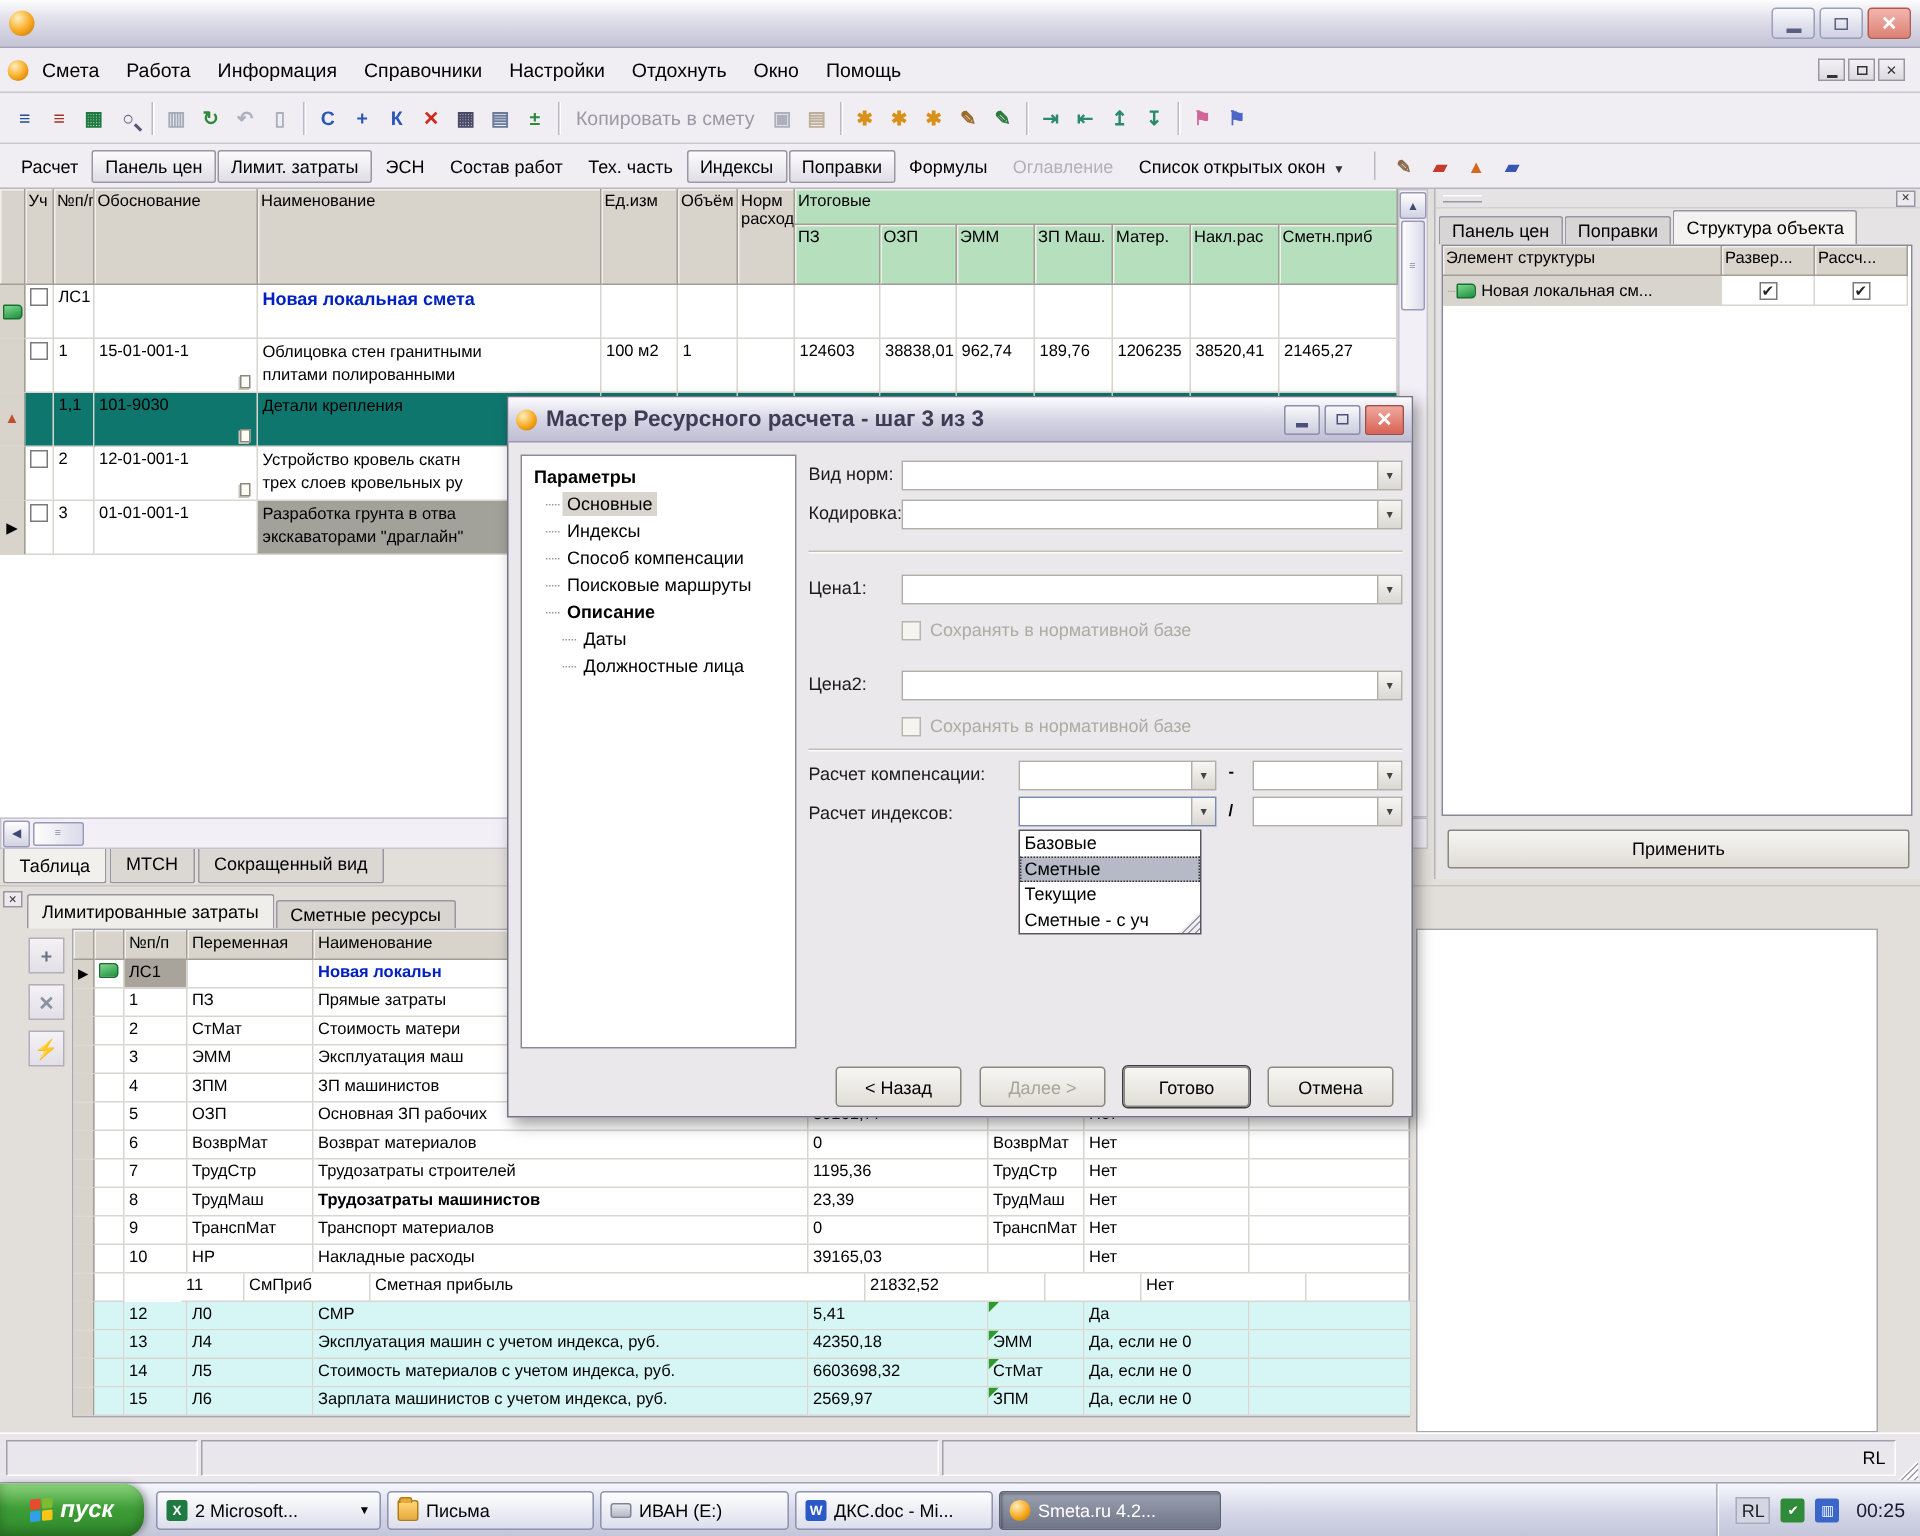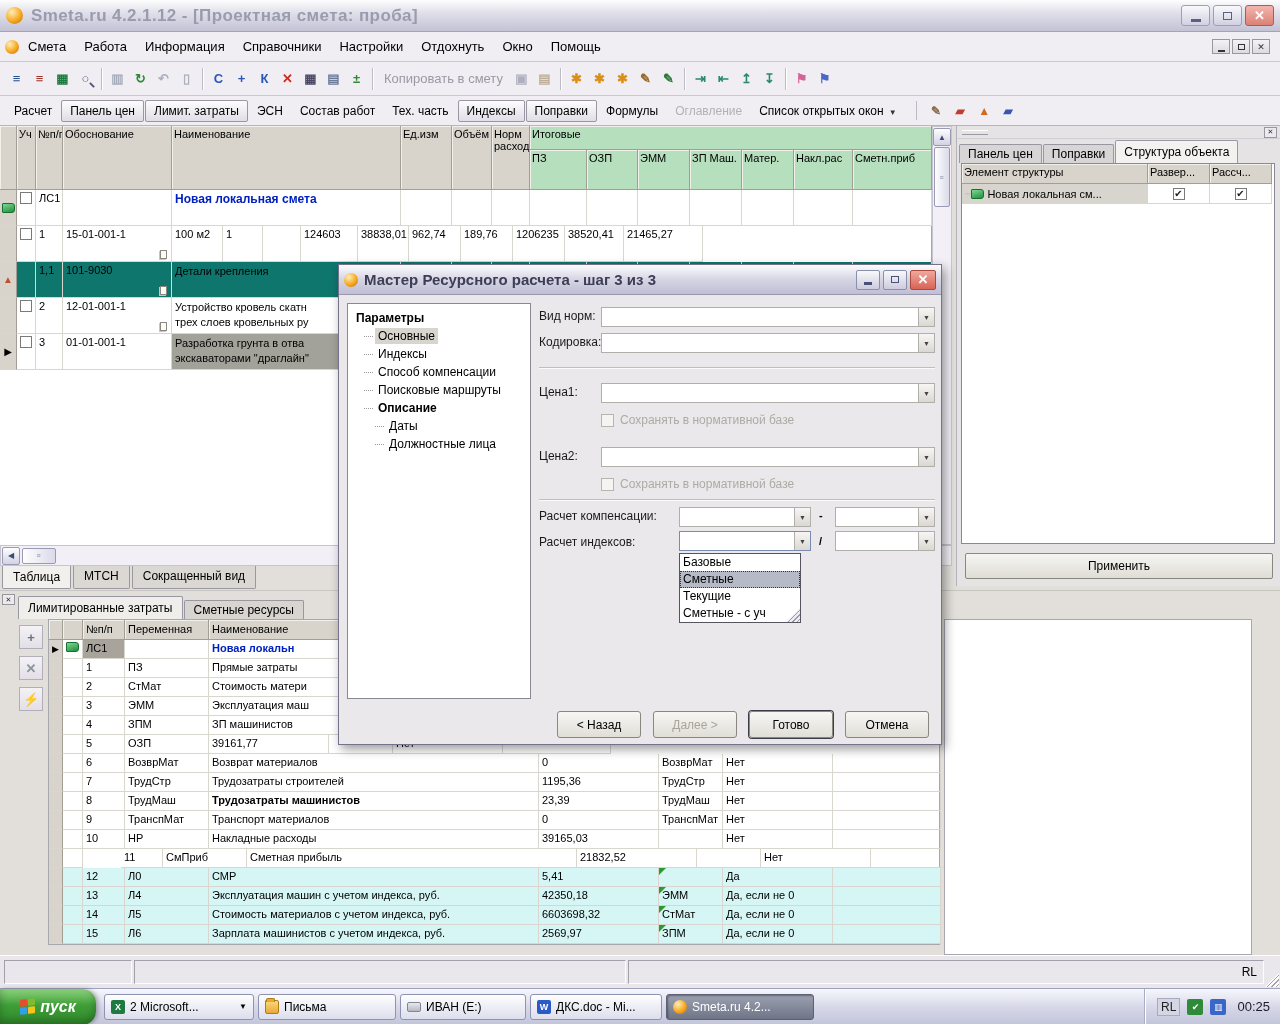--- a/index.html
+++ b/index.html
@@ -146,21 +146,20 @@
 .ddgrip{position:absolute;right:0;bottom:0;width:14px;height:14px;background:repeating-linear-gradient(135deg,#ececf2 0 2px,#9a9aa8 2px 3px);clip-path:polygon(100% 0,100% 100%,0 100%)}
 .dlgbtn{position:absolute;top:446px;width:84px;height:27px;background:linear-gradient(#f7f6f3,#e1ded7);border:1px solid #8a877e;border-radius:3px;font-size:12px;display:flex;align-items:center;justify-content:center}
 .dlgbtn.disabled{color:#a8a49c}
 .dlgbtn.def{box-shadow:0 0 0 1px #3c3c48}
 </style>
 </head>
 <body>
 
 <div id="titlebar">
   <div class="sphere"></div>
-  <div class="title">Smeta.ru  4.2.1.12   - [Проектная смета: проба]</div>
   <div class="winbtns">
     <div class="wbtn">
         <div class="minbar"></div>
       </div>
     <div class="wbtn">
         <div class="sq"></div>
       </div>
     <div class="wbtn close">✕</div>
   </div>
 </div>
@@ -296,20 +295,24 @@
         <div class="mcell" style="width: 59px; height: 36px;"></div>
         <div class="mcell" style="width: 79px; height: 36px;"></div>
       </div>
       <div class="mrow">
         <div class="mcell ind" style="width: 17px; height: 36px;"></div>
         <div class="mcell" style="width: 19px; height: 36px;">
           <div class="cb"></div>
         </div>
         <div class="mcell" style="width: 27px; height: 36px;">1</div>
         <div class="mcell" style="width: 109px; height: 36px;">15-01-001-1<div class="attach"></div></div>
+        <div class="mcell" style="width: 229px; height: 36px; white-space: normal; line-height: 15px;">
+          <div>Облицовка стен гранитными</div>
+          <div>плитами полированными</div>
+        </div>
         <div class="mcell" style="width: 51px; height: 36px;">100 м2</div>
         <div class="mcell" style="width: 40px; height: 36px;">1</div>
         <div class="mcell" style="width: 38px; height: 36px;"></div>
         <div class="mcell" style="width: 57px; height: 36px;">124603</div>
         <div class="mcell" style="width: 51px; height: 36px;">38838,01</div>
         <div class="mcell" style="width: 52px; height: 36px;">962,74</div>
         <div class="mcell" style="width: 52px; height: 36px;">189,76</div>
         <div class="mcell" style="width: 52px; height: 36px;">1206235</div>
         <div class="mcell" style="width: 59px; height: 36px;">38520,41</div>
         <div class="mcell" style="width: 79px; height: 36px;">21465,27</div>
@@ -512,20 +515,21 @@
           <div class="bcell" style="width: 120px;"></div>
           <div class="bcell" style="width: 64px;"></div>
           <div class="bcell" style="width: 110px;"></div>
           <div class="bcell" style="width: 108px;"></div>
         </div>
         <div class="mrow">
           <div class="bcell ind" style="width: 14px;"></div>
           <div class="bcell" style="width: 20px;"></div>
           <div class="bcell" style="width: 42px;">5</div>
           <div class="bcell" style="width: 84px;">ОЗП</div>
+          <div class="bcell" style="width: 330px;">Основная ЗП рабочих</div>
           <div class="bcell" style="width: 120px;">39161,77</div>
           <div class="bcell" style="width: 64px;"></div>
           <div class="bcell" style="width: 110px;">Нет</div>
           <div class="bcell" style="width: 108px;"></div>
         </div>
         <div class="mrow">
           <div class="bcell ind" style="width: 14px;"></div>
           <div class="bcell" style="width: 20px;"></div>
           <div class="bcell" style="width: 42px;">6</div>
           <div class="bcell" style="width: 84px;">ВозврМат</div>

